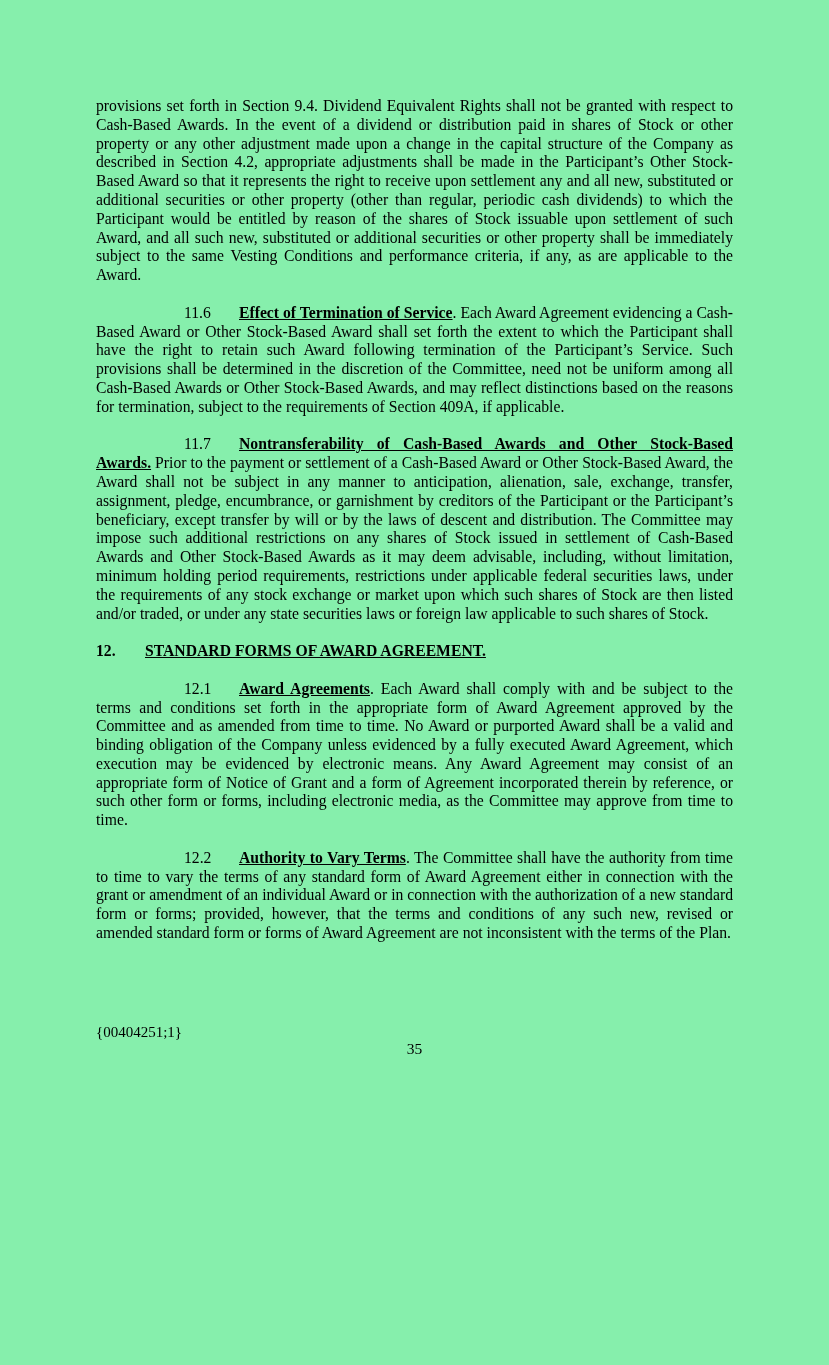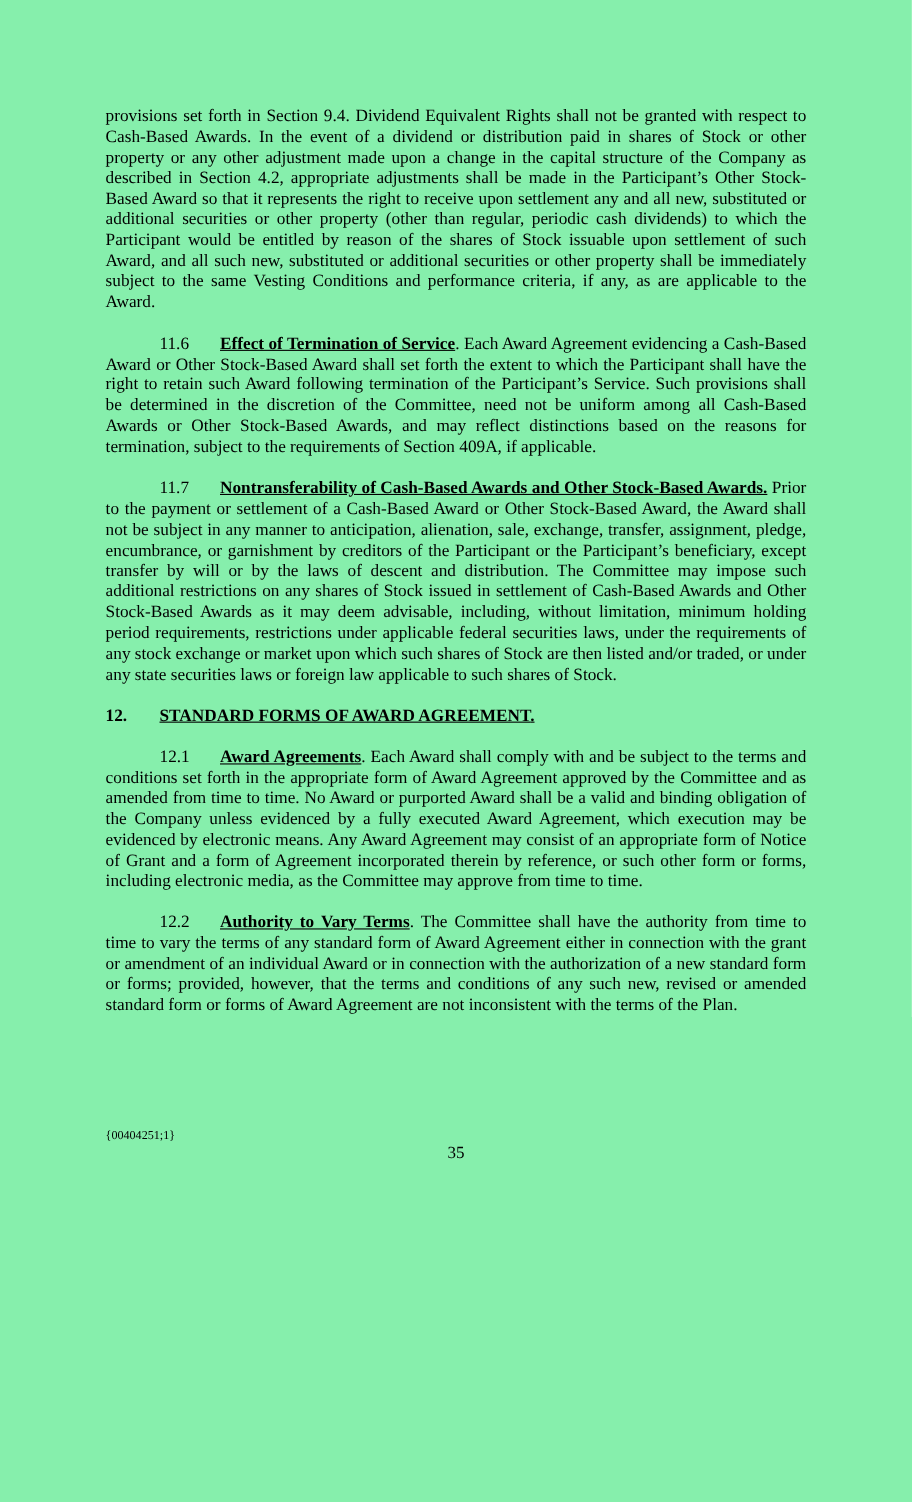--- a/index.html
+++ b/index.html
@@ -22,39 +22,40 @@
     margin: 0 0 18.8px 0;
     text-align: justify;
     font-size: 15.7px;
     line-height: 18.8px;
   }
   .indent { text-indent: 49px; }
   .pnum {
     display: inline-block;
     width: 55px;
     text-indent: 0;
+    margin-left: 39px;
   }
   .heading {
     margin: 0 0 18.8px 0;
     font-size: 15.7px;
     line-height: 18.8px;
     text-align: left;
   }
   .hnum {
     display: inline-block;
     width: 49px;
     font-weight: bold;
   }
   .b { font-weight: bold; text-decoration: underline; }
   .u { }
   .footer-docnum {
     position: absolute;
     left: 96px;
     top: 1026px;
-    font-size: 11px;
+    font-size: 15px;
     line-height: 12px;
   }
   .footer-page {
     position: absolute;
     left: 0;
     top: 1040px;
     width: 829px;
     text-align: center;
     font-size: 15.5px;
     line-height: 18px;

